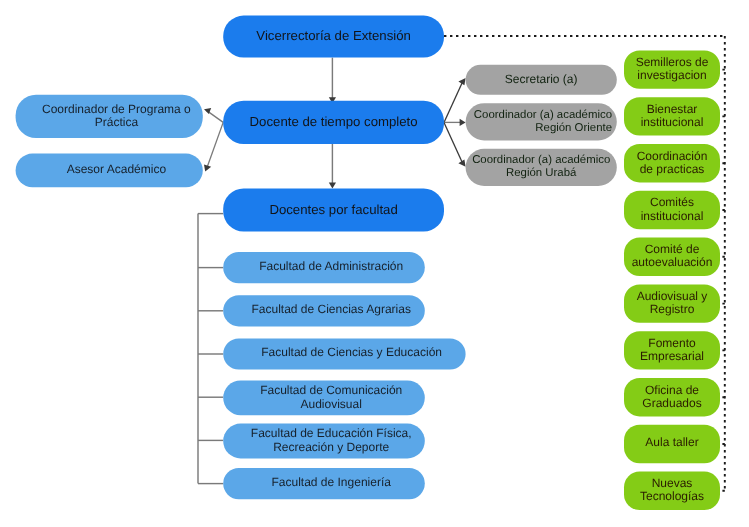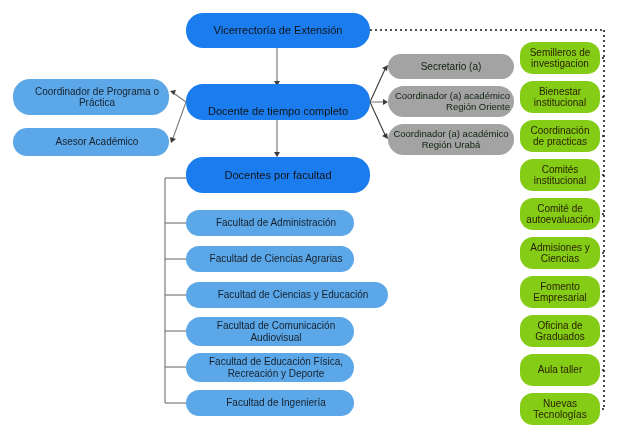--- a/index.html
+++ b/index.html
@@ -78,21 +78,21 @@
     <line x1="604" y1="292" x2="580" y2="292" stroke="#1a1a1a" stroke-width="1.6" stroke-dasharray="2 3"></line>
     <line x1="604" y1="331" x2="580" y2="331" stroke="#1a1a1a" stroke-width="1.6" stroke-dasharray="2 3"></line>
     <line x1="604" y1="370" x2="580" y2="370" stroke="#1a1a1a" stroke-width="1.6" stroke-dasharray="2 3"></line>
     <line x1="604" y1="409" x2="580" y2="409" stroke="#1a1a1a" stroke-width="1.6" stroke-dasharray="2 3"></line>
   </svg>
 
   <div class="node blue-strong t11" style="left:186px;top:13px;width:184px;height:35px;">
     <span>Vicerrectoría de Extensión</span>
   </div>
 
-  <div class="node blue-strong t11" style="left:186px;top:84px;width:184px;height:36px;align-items:flex-end;">
+  <div class="node blue-strong t11" style="left:186px;top:84px;width:184px;height:36px;">
     <span>Docente de tiempo completo</span>
   </div>
 
   <div class="node blue-light t10" style="left:13px;top:79px;width:156px;height:36px;">
     <span>Coordinador de Programa o Práctica</span>
   </div>
   <div class="node blue-light t10" style="left:13px;top:128px;width:156px;height:28px;">
     <span>Asesor Académico</span>
   </div>
 
@@ -138,21 +138,21 @@
   <div class="node pill t10" style="left:520px;top:120px;width:80px;height:32px;">
     <span>Coordinación de practicas</span>
   </div>
   <div class="node pill t10" style="left:520px;top:159px;width:80px;height:32px;">
     <span>Comités institucional</span>
   </div>
   <div class="node pill t10" style="left:520px;top:198px;width:80px;height:32px;">
     <span>Comité de autoevaluación</span>
   </div>
   <div class="node pill t10" style="left:520px;top:237px;width:80px;height:32px;">
-    <span>Admisiones y Ciencias</span>
+    <span>Audiovisual y Registro</span>
   </div>
   <div class="node pill t10" style="left:520px;top:276px;width:80px;height:32px;">
     <span>Fomento Empresarial</span>
   </div>
   <div class="node pill t10" style="left:520px;top:315px;width:80px;height:32px;">
     <span>Oficina de Graduados</span>
   </div>
   <div class="node pill t10" style="left:520px;top:354px;width:80px;height:32px;">
     <span>Aula taller</span>
   </div>

